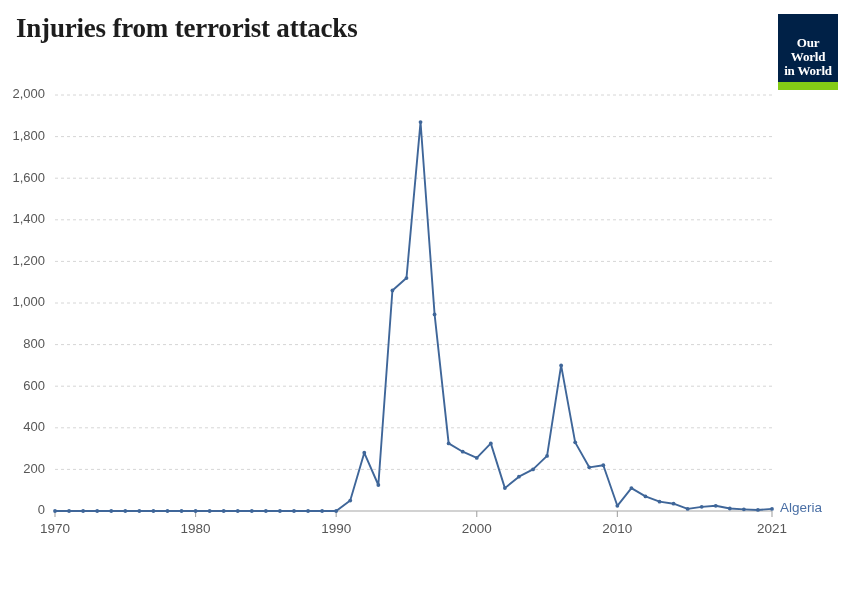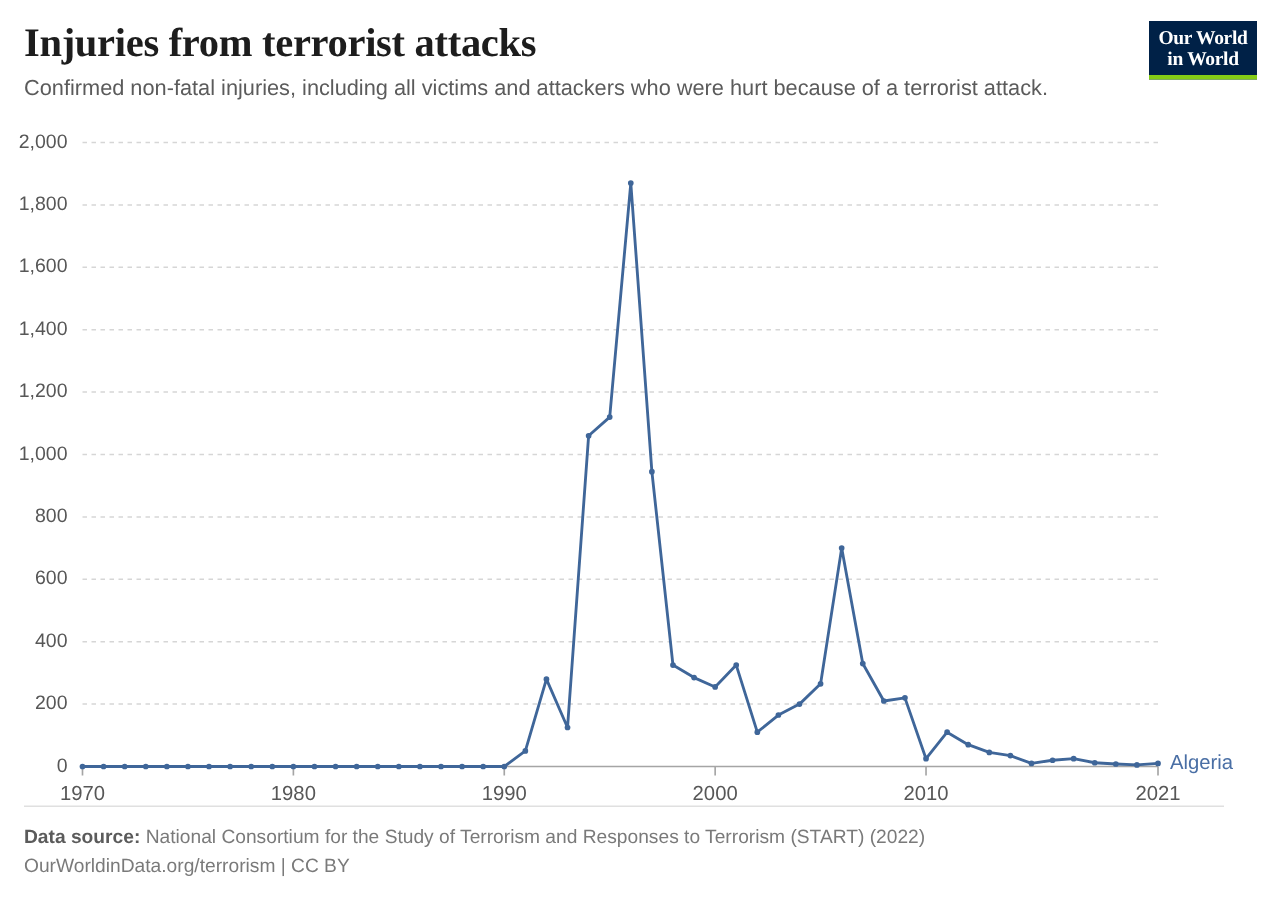--- a/index.html
+++ b/index.html
@@ -45,24 +45,24 @@
     line-height: 19px;
     margin: 6px 0 0 0;
     white-space: nowrap;
   }
 
   
   .owid-logo {
     position: absolute;
     right: 12px;
     top: 14px;
-    width: 72px;
+    width: 60px;
     background: #002147;
-    border-bottom: 3px solid #84cc16;
-    padding: 4px 4px 4px 4px;
+    border-bottom: 8px solid #84cc16;
+    padding: 22px 4px 4px 4px;
     box-sizing: border-box;
     text-align: center;
   }
   .owid-logo .l1, .owid-logo .l2 {
     display: block;
     color: #ffffff;
     font-family: "Liberation Serif", serif;
     font-weight: 700;
     font-size: 13px;
     line-height: 14px;
@@ -143,21 +143,20 @@
     font-weight: 700;
   }
 </style>
 </head>
 <body>
 
 <div id="chart-root">
 
   <div class="header">
     <h1 class="chart-title">Injuries from terrorist attacks</h1>
-    <p class="chart-subtitle">Confirmed non-fatal injuries, including all victims and attackers who were hurt because of a terrorist attack.</p>
   </div>
 
   <div class="owid-logo">
     <span class="l1">Our World</span>
     <span class="l2">in World</span>
   </div>
 
   <div class="plot-wrap">
     <svg class="plot-svg" id="plot-svg" width="850" height="450" viewBox="0 0 850 450">
       <g id="gridlines-group">
@@ -256,21 +255,14 @@
           <circle cx="743.8823529411765" cy="424.336" r="1.9" class="series-dot"></circle>
           <circle cx="757.9411764705882" cy="424.96" r="1.9" class="series-dot"></circle>
           <circle cx="772" cy="423.92" r="1.9" class="series-dot"></circle>
         </g>
       <g id="serieslabel-group">
           <text x="780" y="423.92" class="series-label">Algeria</text>
         </g>
     </svg>
   </div>
 
-  <div class="footer">
-    <div class="footer-line">
-      <b>Data source:</b>
-      <span>National Consortium for the Study of Terrorism and Responses to Terrorism (START) (2022)</span>
-    </div>
-    <div class="footer-line">OurWorldinData.org/terrorism | CC BY</div>
-  </div>
 
 </div>
 
 </body></html>

